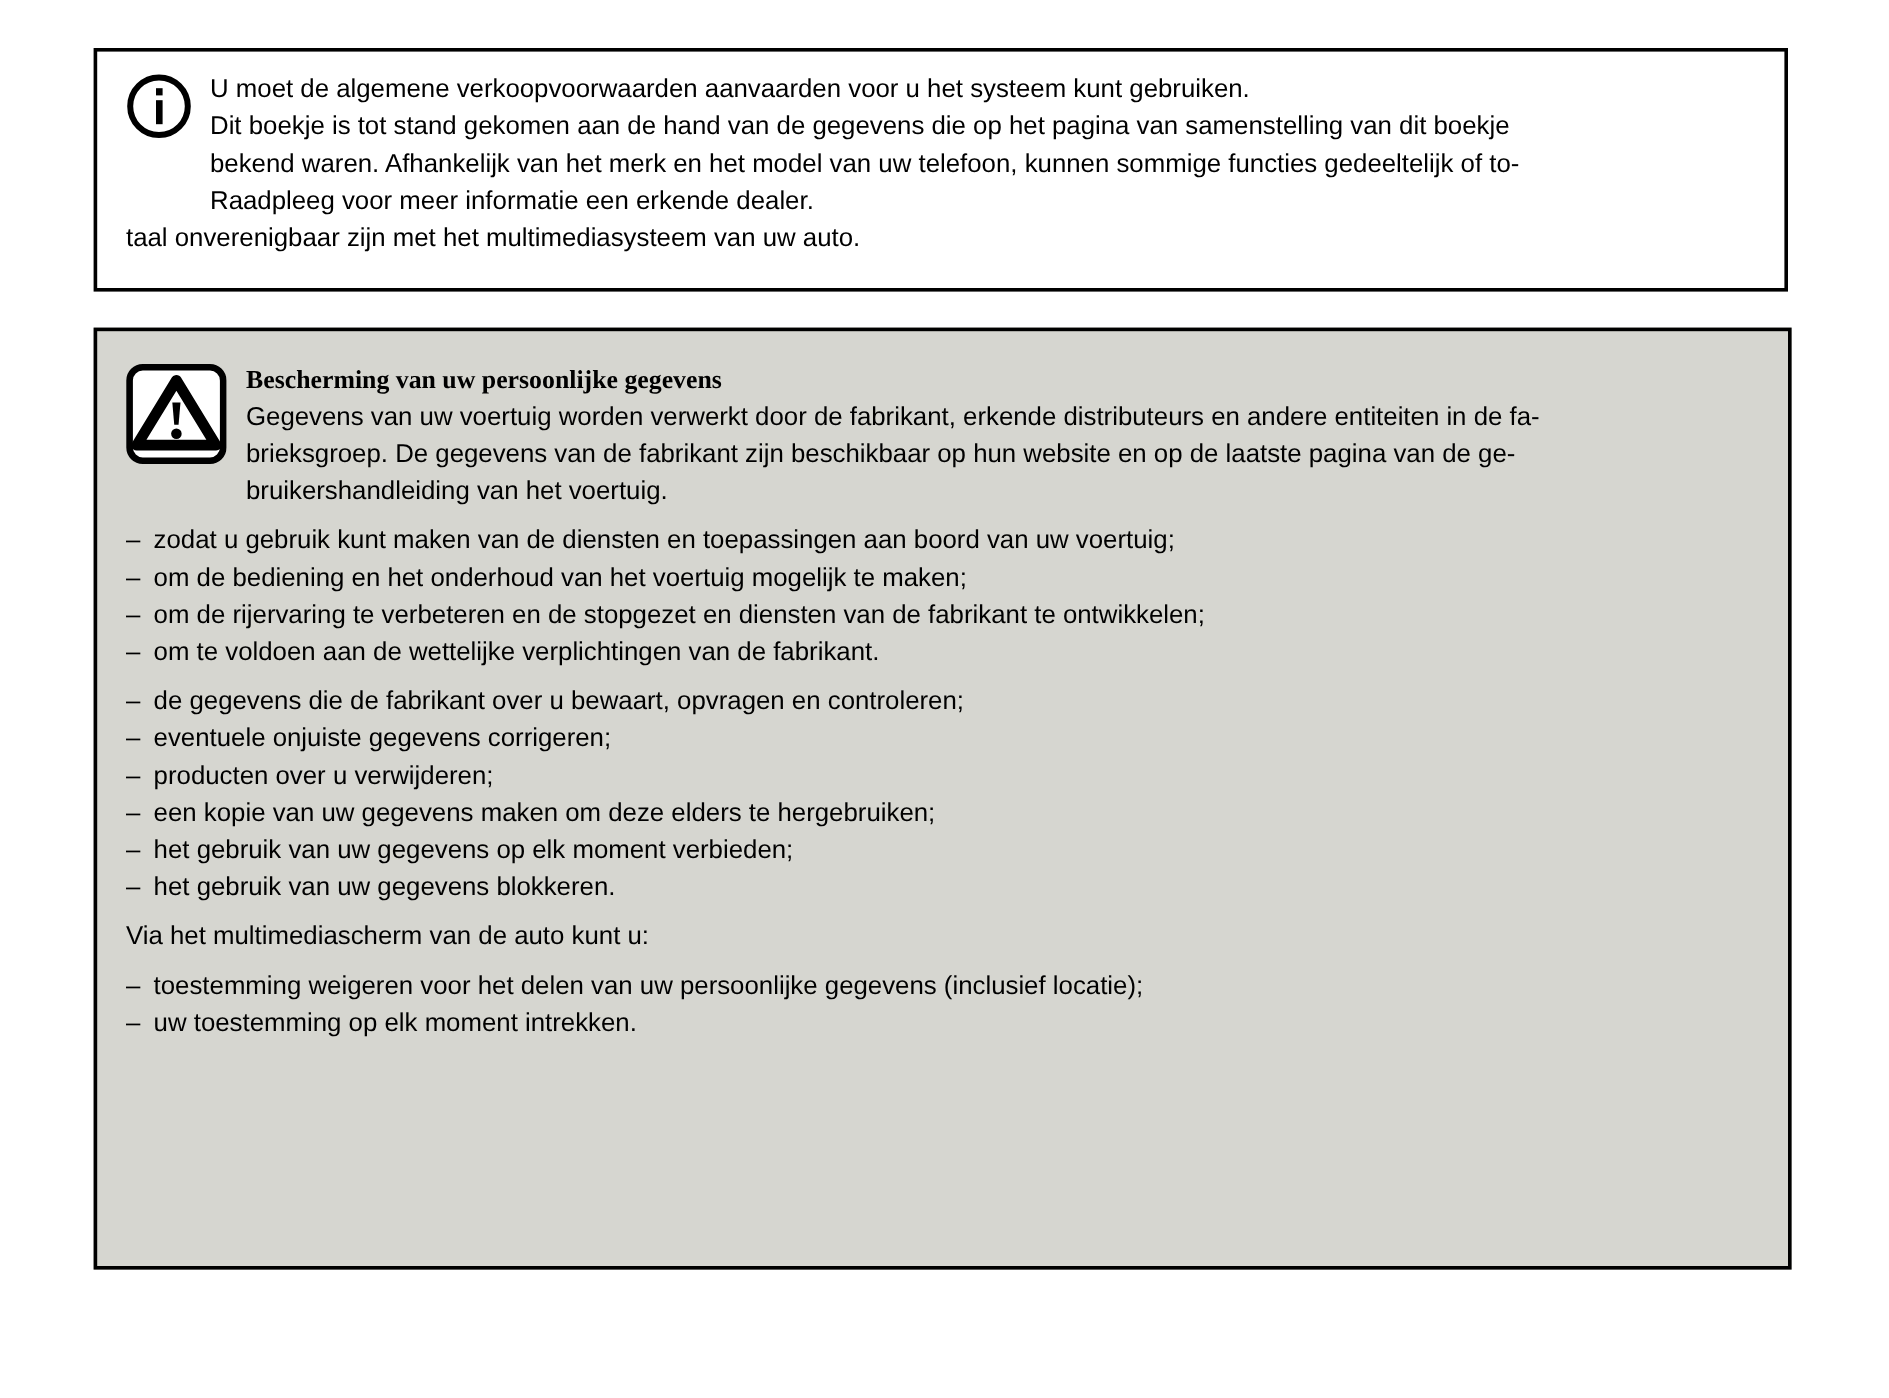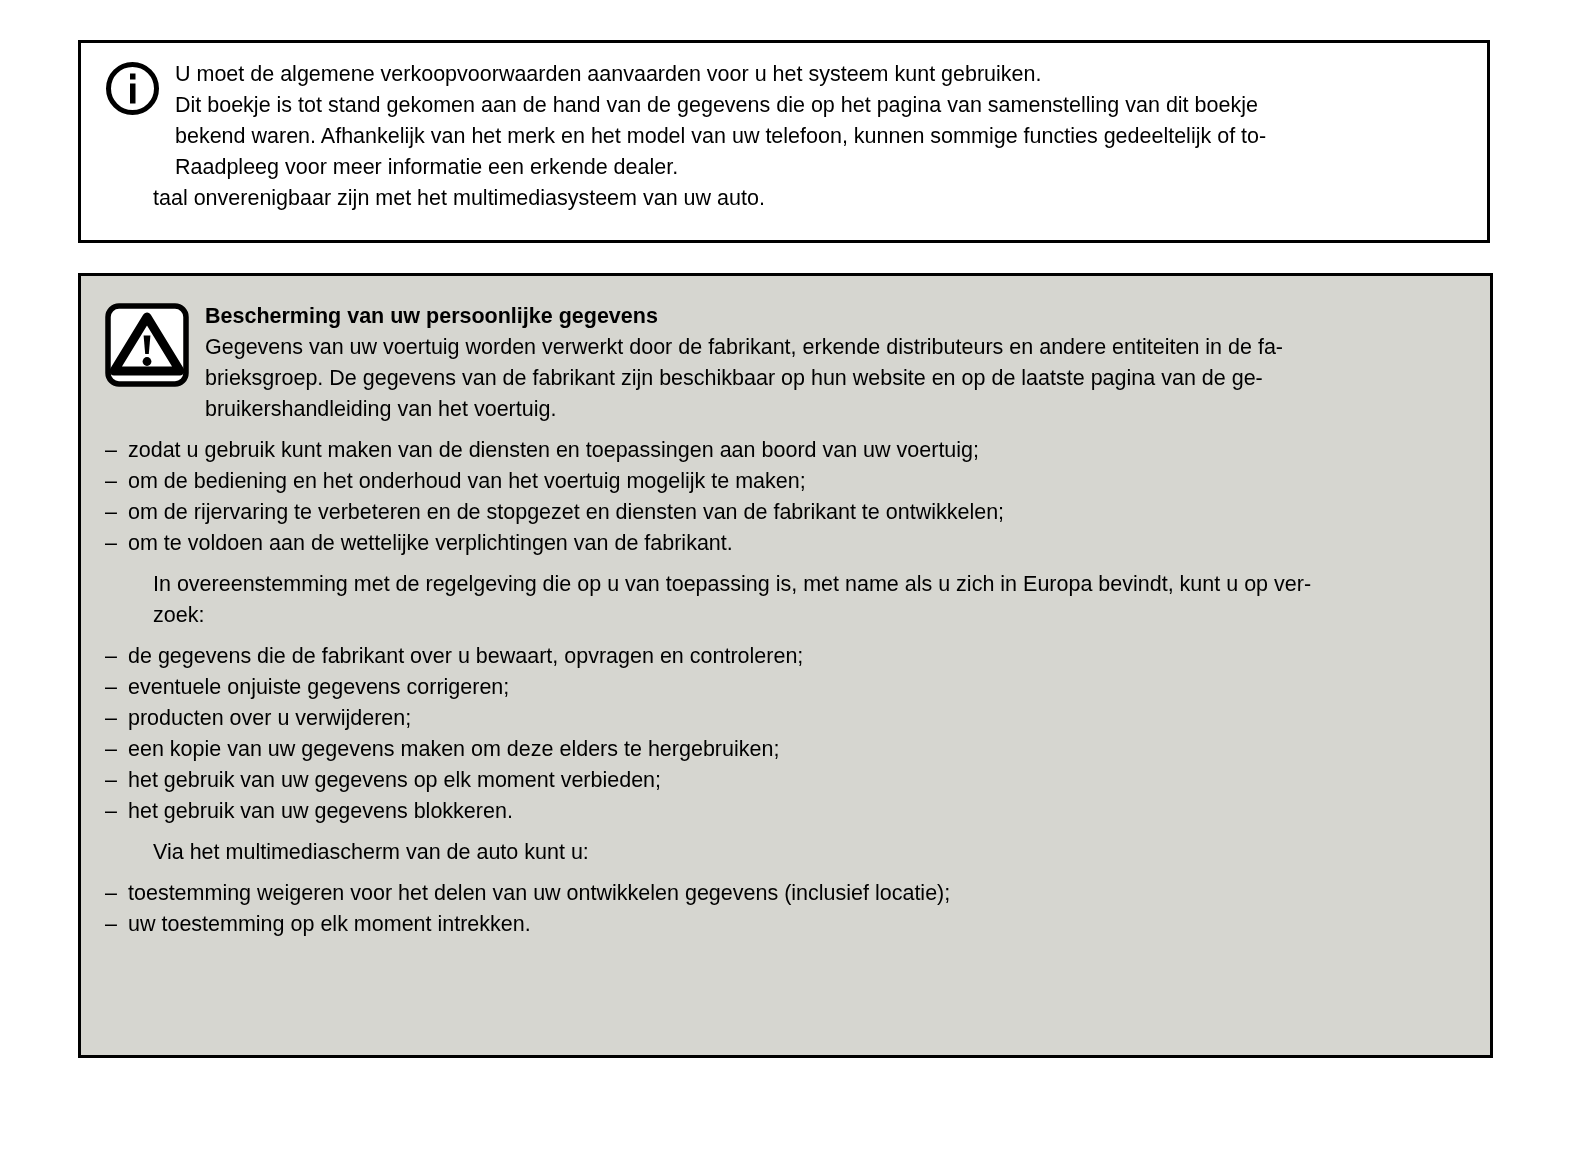--- a/index.html
+++ b/index.html
@@ -47,22 +47,22 @@
   #info-icon-wrap {
     width: 70px;
     height: 92px;
     padding-top: 2px;
   }
   #warning-icon-wrap {
     width: 100px;
     height: 122px;
     padding-top: 2px;
   }
-  .line { min-height: 31px; margin-left: 48px; }
-  .bold-title { font-weight: bold; }
+  .line { min-height: 31px; }
+  .bold-title { font-weight: bold; font-family: Liberation Serif, serif; }
   .block-gap { margin-top: 10px; }
   .bullet-row { display: flex; }
   .bullet-dash {
     flex: 0 0 23px;
     width: 23px;
   }
   .bullet-text { flex: 1 1 auto; }
   svg { display: block; }
 </style>
 </head>
@@ -112,24 +112,20 @@
       <div class="bullet-row">
         <span class="bullet-dash">–</span>
         <span class="bullet-text">om de rijervaring te verbeteren en de stopgezet en diensten van de fabrikant te ontwikkelen;</span>
       </div>
       <div class="bullet-row">
         <span class="bullet-dash">–</span>
         <span class="bullet-text">om te voldoen aan de wettelijke verplichtingen van de fabrikant.</span>
       </div>
     </div>
 
-    <div class="block-gap">
-      <div class="line">In overeenstemming met de regelgeving die op u van toepassing is, met name als u zich in Europa bevindt, kunt u op ver-</div>
-      <div class="line">zoek:</div>
-    </div>
 
     <div class="block-gap">
       <div class="bullet-row">
         <span class="bullet-dash">–</span>
         <span class="bullet-text">de gegevens die de fabrikant over u bewaart, opvragen en controleren;</span>
       </div>
       <div class="bullet-row">
         <span class="bullet-dash">–</span>
         <span class="bullet-text">eventuele onjuiste gegevens corrigeren;</span>
       </div>
@@ -149,21 +145,21 @@
         <span class="bullet-dash">–</span>
         <span class="bullet-text">het gebruik van uw gegevens blokkeren.</span>
       </div>
     </div>
 
     <div class="line block-gap">Via het multimediascherm van de auto kunt u:</div>
 
     <div class="block-gap">
       <div class="bullet-row">
         <span class="bullet-dash">–</span>
-        <span class="bullet-text">toestemming weigeren voor het delen van uw ontwikkelen gegevens (inclusief locatie);</span>
+        <span class="bullet-text">toestemming weigeren voor het delen van uw persoonlijke gegevens (inclusief locatie);</span>
       </div>
       <div class="bullet-row">
         <span class="bullet-dash">–</span>
         <span class="bullet-text">uw toestemming op elk moment intrekken.</span>
       </div>
     </div>
 
   </div>
 
 </div>

